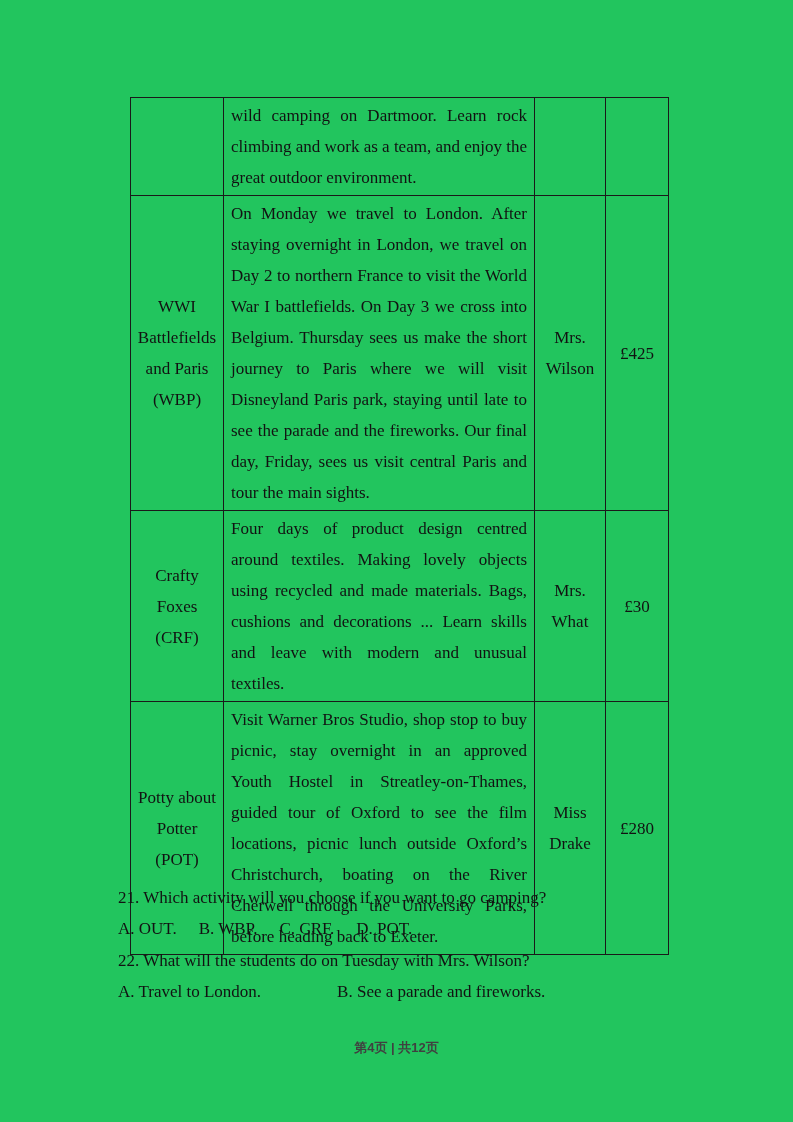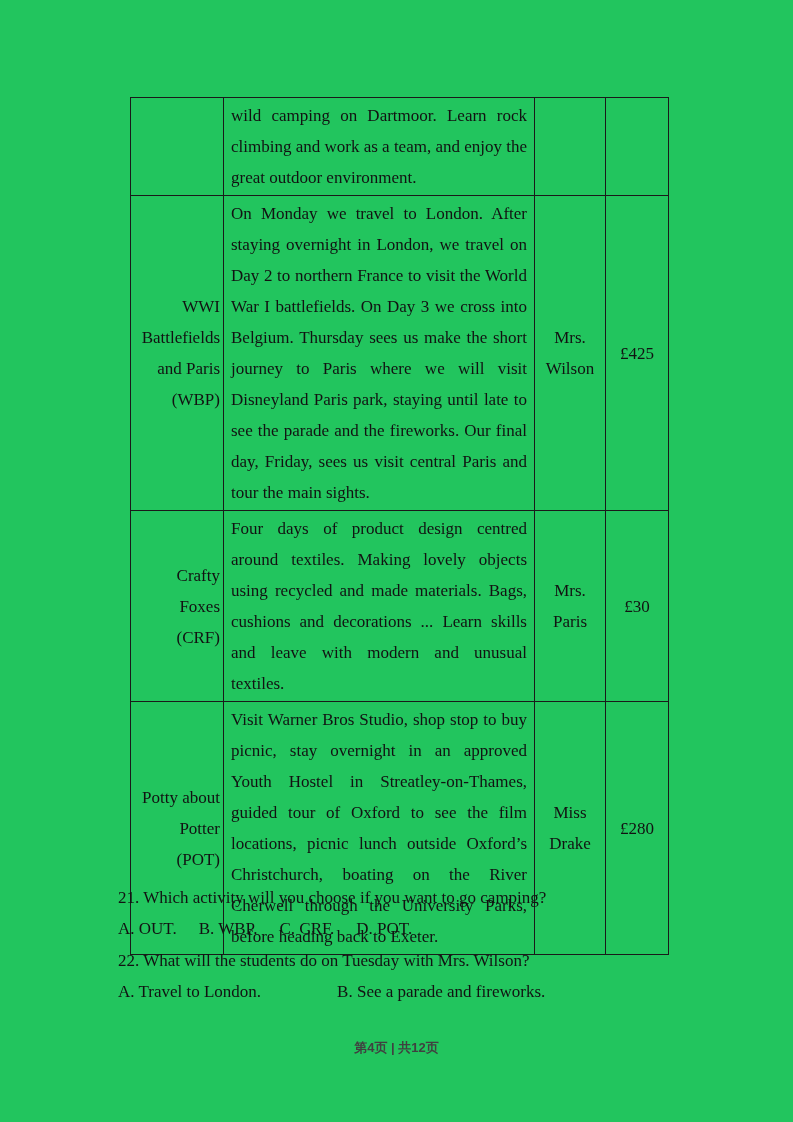--- a/index.html
+++ b/index.html
@@ -25,21 +25,21 @@
   table.activities-table td {
     border: 1.5px solid #1a1a1a;
     font-size: 17px;
     line-height: 31px;
   }
   tr.r1 { height: 91px; }
   tr.r2 { height: 315px; }
   tr.r3 { height: 157px; }
   tr.r4 { height: 215px; }
   td.cell-name {
-    text-align: right;
+    text-align: center;
     vertical-align: middle;
     padding: 0 3px;
   }
   td.cell-desc {
     text-align: justify;
     vertical-align: top;
     padding: 2px 7px;
     font-size: 16.5px;
   }
   td.cell-teacher {
@@ -95,21 +95,21 @@
       </tr>
       <tr class="r2">
         <td class="cell-name">WWI Battlefields and Paris (WBP)</td>
         <td class="cell-desc">On Monday we travel to London. After staying overnight in London, we travel on Day 2 to northern France to visit the World War I battlefields. On Day 3 we cross into Belgium. Thursday sees us make the short journey to Paris where we will visit Disneyland Paris park, staying until late to see the parade and the fireworks. Our final day, Friday, sees us visit central Paris and tour the main sights.</td>
         <td class="cell-teacher">Mrs. Wilson</td>
         <td class="cell-price">£425</td>
       </tr>
       <tr class="r3">
         <td class="cell-name">Crafty Foxes (CRF)</td>
         <td class="cell-desc">Four days of product design centred around textiles. Making lovely objects using recycled and made materials. Bags, cushions and decorations ... Learn skills and leave with modern and unusual textiles.</td>
-        <td class="cell-teacher">Mrs. Paris</td>
+        <td class="cell-teacher">Mrs. What</td>
         <td class="cell-price">£30</td>
       </tr>
       <tr class="r4">
         <td class="cell-name">Potty about Potter (POT)</td>
         <td class="cell-desc">Visit Warner Bros Studio, shop stop to buy picnic, stay overnight in an approved Youth Hostel in Streatley-on-Thames, guided tour of Oxford to see the film locations, picnic lunch outside Oxford’s Christchurch, boating on the River Cherwell through the University Parks, before heading back to Exeter.</td>
         <td class="cell-teacher">Miss Drake</td>
         <td class="cell-price">£280</td>
       </tr>
     </tbody>
   </table>

